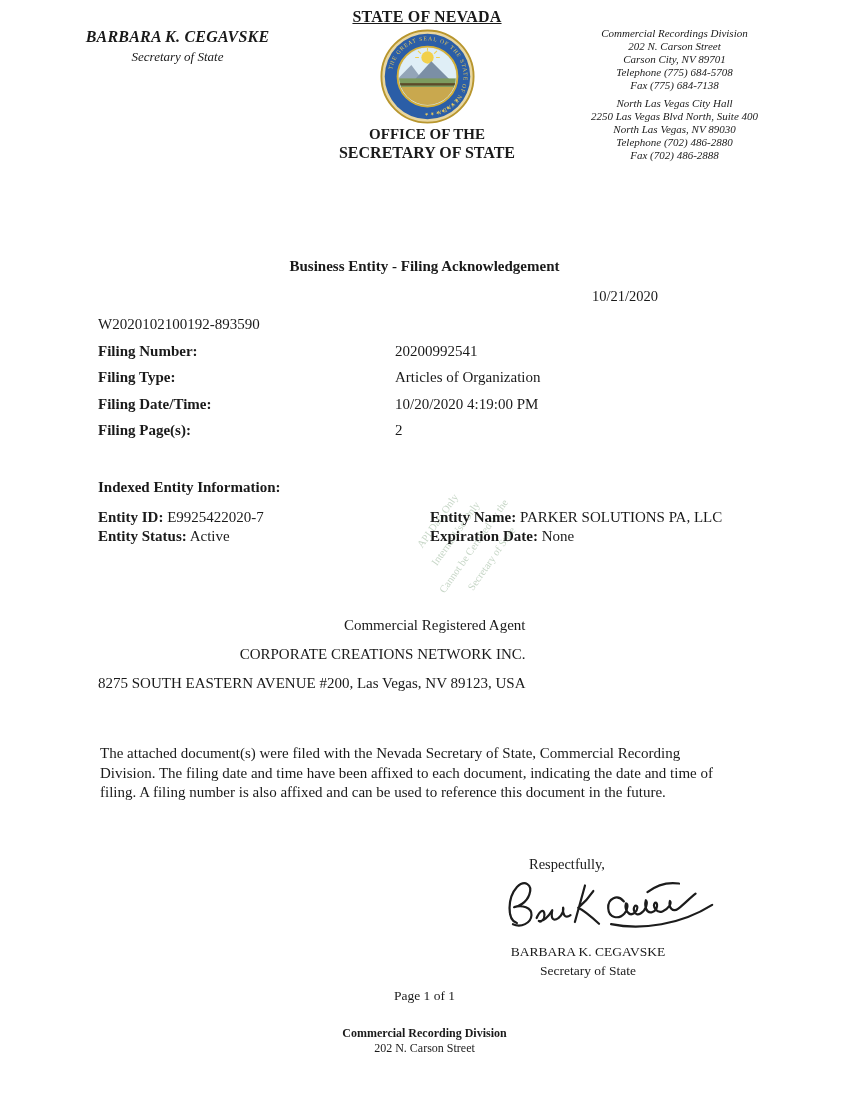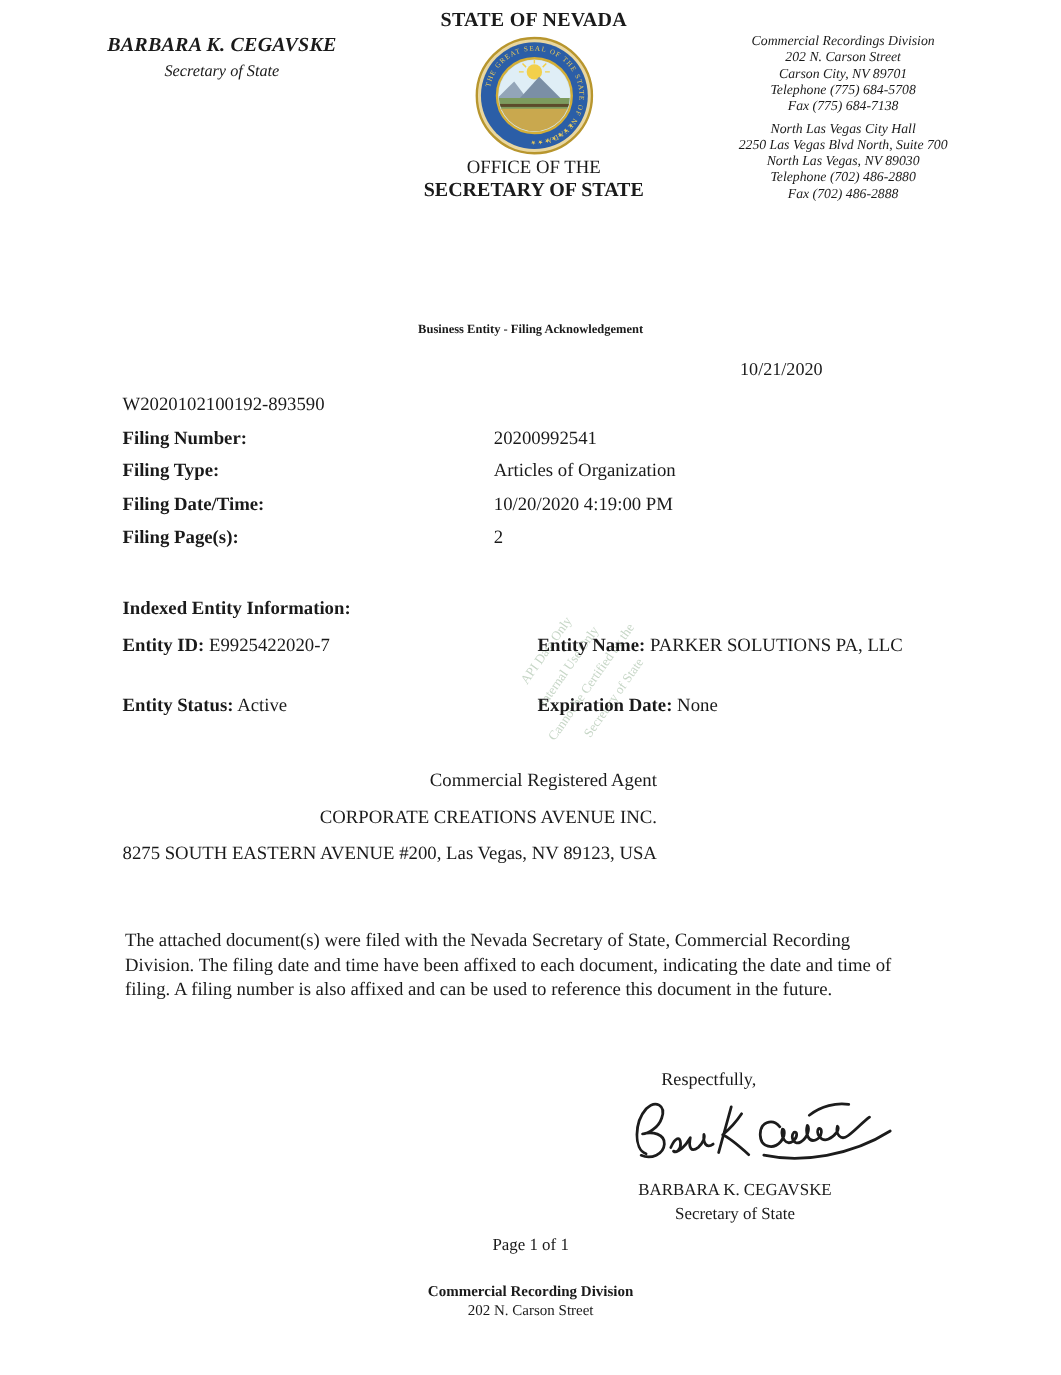--- a/index.html
+++ b/index.html
@@ -9,45 +9,45 @@
   }
   .b{font-weight:bold;}
 
   
   .hdr-left{position:absolute;left:55px;top:28px;width:245px;text-align:center;}
   .off-name{font-size:16px;font-weight:bold;font-style:italic;letter-spacing:.2px;}
   .off-title{font-size:13px;font-style:italic;margin-top:3px;line-height:16px;}
   .off-block2{margin-top:34px;}
 
   .hdr-center{position:absolute;left:327px;top:8px;width:200px;text-align:center;}
-  .state-title{font-size:16px;font-weight:bold;letter-spacing:.2px;}
+  .state-title{font-size:16px;font-weight:bold;letter-spacing:.2px;text-decoration:underline;}
   .seal-wrap{margin:3px auto 0 auto;width:95px;height:95px;}
-  .office-l1{font-size:15px;font-weight:normal;margin-top:2px;}
+  .office-l1{font-size:15px;font-weight:bold;margin-top:2px;}
   .office-l2{font-size:16px;font-weight:bold;margin-top:1px;}
 
   .hdr-right{position:absolute;left:552px;top:27px;width:245px;text-align:center;
     font-size:11px;font-style:italic;line-height:13px;}
   .addr-group2{margin-top:5px;text-align:center;}
 
   
   .doc-title{position:absolute;left:0;top:258px;width:100%;text-align:center;
-    font-size:10px;font-weight:bold;}
+    font-size:15px;font-weight:bold;}
   .doc-date{position:absolute;left:592px;top:288px;font-size:14.5px;}
 
   .fields{position:absolute;left:98px;top:315px;width:620px;font-size:15px;}
   .fieldrow{display:flex;line-height:18px;margin-bottom:8.5px;}
   .fieldrow .lbl{width:297px;font-weight:bold;}
 
   .indexed-heading{position:absolute;left:98px;top:479px;font-size:15px;font-weight:bold;}
 
   .entity{position:absolute;left:98px;top:508px;width:680px;font-size:15px;line-height:19px;}
   .entrow{display:flex;}
   .entrow .lcell{width:332px;}
   .entrow .rcell{width:300px;}
-  .entrow2{margin-top:29px;}
+  .entrow2{margin-top:0;}
 
   .agent{position:absolute;left:98px;top:616px;font-size:15px;}
   .agent div{margin-bottom:11px;line-height:18px;text-align:right;}
 
   .body-par{position:absolute;left:100px;top:744px;width:614px;font-size:15px;line-height:19.5px;}
 
   .closing{position:absolute;left:529px;top:856px;font-size:14.5px;}
   .signature{position:absolute;left:498px;top:872px;}
   .sig-block{position:absolute;left:498px;top:944px;width:180px;text-align:center;font-size:13.5px;}
   .sig-title{margin-top:3px;}
@@ -122,21 +122,21 @@
   </div>
 
   <div class="hdr-right">
     <div>Commercial Recordings Division</div>
     <div>202 N. Carson Street</div>
     <div>Carson City, NV 89701</div>
     <div>Telephone (775) 684-5708</div>
     <div>Fax (775) 684-7138</div>
     <div class="addr-group2">
       <div>North Las Vegas City Hall</div>
-      <div>2250 Las Vegas Blvd North, Suite 700</div>
+      <div>2250 Las Vegas Blvd North, Suite 400</div>
       <div>North Las Vegas, NV 89030</div>
       <div>Telephone (702) 486-2880</div>
       <div>Fax (702) 486-2888</div>
     </div>
   </div>
 
   <div class="doc-title">Business Entity - Filing Acknowledgement</div>
   <div class="doc-date">10/21/2020</div>
 
   <div class="fields">
@@ -181,21 +181,21 @@
       </div>
       <div class="rcell">
         <span class="b">Expiration Date:</span>
         <span>None</span>
       </div>
     </div>
   </div>
 
   <div class="agent">
     <div>Commercial Registered Agent</div>
-    <div>CORPORATE CREATIONS AVENUE INC.</div>
+    <div>CORPORATE CREATIONS NETWORK INC.</div>
     <div>8275 SOUTH EASTERN AVENUE #200, Las Vegas, NV 89123, USA</div>
   </div>
 
   <div class="body-par">The attached document(s) were filed with the Nevada Secretary of State, Commercial Recording Division. The filing date and time have been affixed to each document, indicating the date and time of filing. A filing number is also affixed and can be used to reference this document in the future.</div>
 
   <div class="closing">Respectfully,</div>
 
   <div class="signature">
     <svg width="230" height="64" viewBox="0 0 230 64">
       <g fill="none" stroke="#1c1c1c" stroke-width="2.2" stroke-linecap="round" stroke-linejoin="round" transform="rotate(-3 115 32)">

